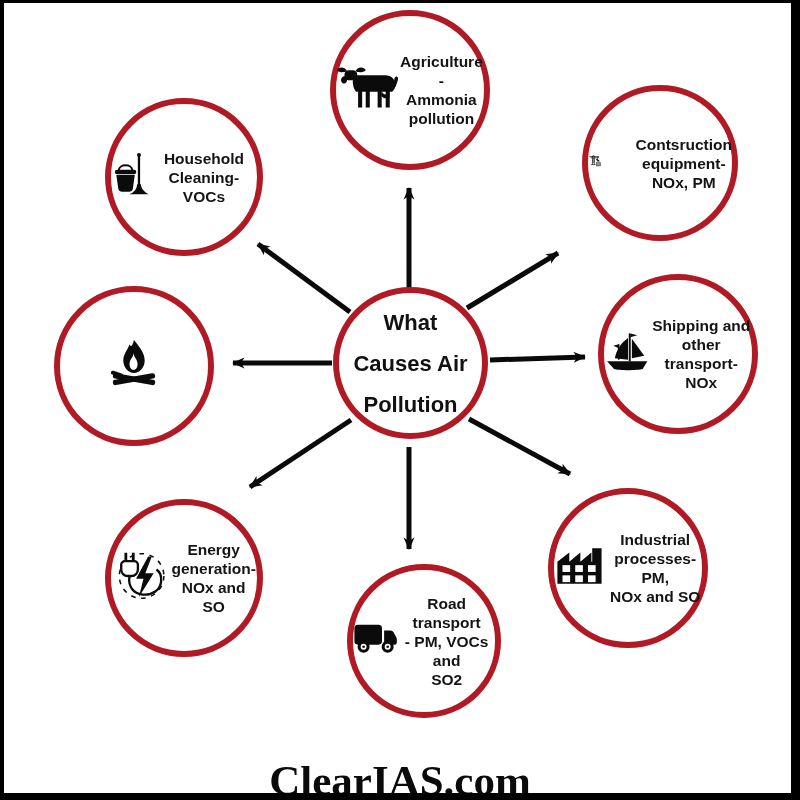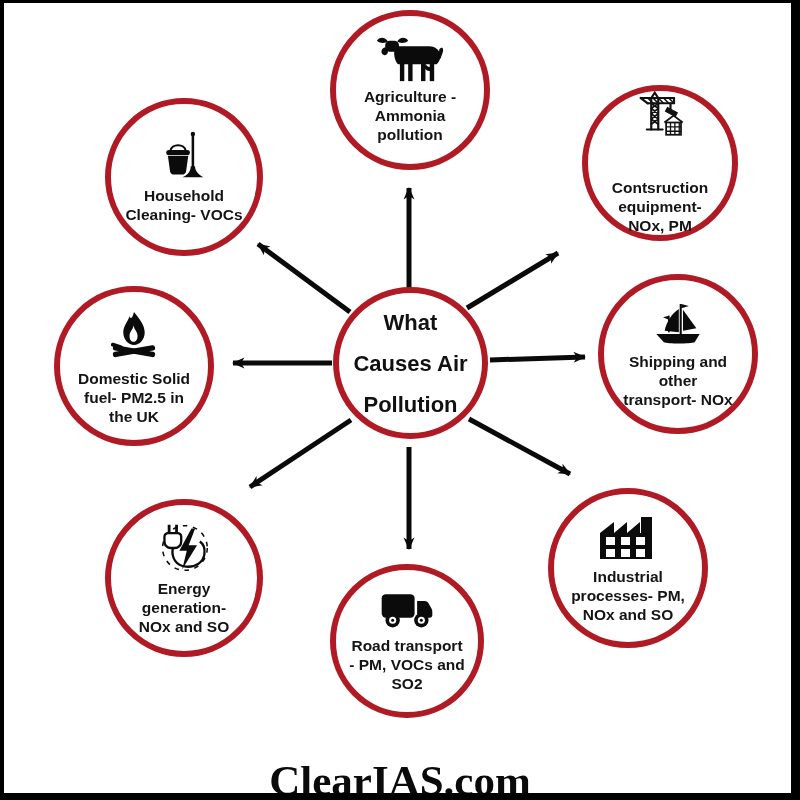--- a/index.html
+++ b/index.html
@@ -1,19 +1,19 @@
 <!DOCTYPE html>
 <html style="--red: #b01a24;"><head>
 <meta charset="utf-8">
 <style>
   html,body{margin:0;padding:0;}
   body{width:800px;height:800px;position:relative;background:#fff;font-family:"Liberation Sans",sans-serif;overflow:hidden;}
   .frame{position:absolute;inset:0;border-style:solid;border-color:#000;border-width:3px 9px 7px 4px;box-sizing:border-box;pointer-events:none;z-index:10;}
   #arrows{position:absolute;left:0;top:0;z-index:1;}
-  .node{position:absolute;border:6px solid var(--red,#b01a24);border-radius:50%;box-sizing:border-box;display:flex;flex-direction:column;align-items:center;justify-content:center;text-align:center;background:#fff;z-index:2;}
+  .node{position:absolute;border:6px solid var(--red,#b01a24);border-radius:50%;box-sizing:border-box;display:flex;flex-direction:row;align-items:center;justify-content:center;text-align:center;background:#fff;z-index:2;}
   .node .label{white-space:pre-line;font-weight:700;font-size:15.5px;line-height:19px;color:#141414;}
   .node svg.icon{display:block;margin-bottom:4px;}
   .center-circle{position:absolute;border:6px solid var(--red,#b01a24);border-radius:50%;box-sizing:border-box;display:flex;align-items:center;justify-content:center;text-align:center;background:#fff;z-index:2;}
   .center-circle .label{white-space:pre-line;font-weight:700;font-size:22px;line-height:41px;color:#111;}
   .footer{position:absolute;left:0;right:0;top:746px;text-align:center;font-family:"Liberation Serif",serif;font-weight:700;font-size:43px;line-height:42px;color:#0a0a0a;z-index:3;margin-top:14px;}
 </style>
 </head>
 <body>
 
 <svg id="arrows" width="800" height="800" viewBox="0 0 800 800">
@@ -113,21 +113,21 @@
       <rect x="10" y="36" width="9" height="8"></rect>
       <rect x="25" y="36" width="9" height="8"></rect>
       <rect x="40" y="36" width="9" height="8"></rect>
     </g>
   </svg>
   <div class="label">Industrial
 processes- PM,
 NOx and SO</div>
 </div>
 
-<div class="node" style="left:330px;top:564px;width:154px;height:154px;">
+<div class="node" style="left:347px;top:564px;width:154px;height:154px;">
   <svg class="icon" width="54" height="42" viewBox="0 0 64 46">
     <g fill="#0b0b0b">
       <rect x="2" y="3" width="39" height="28" rx="5"></rect>
       <path d="M44,11 L53,11 C55,11 56.5,12 57.5,13.8 L61,20 C61.7,21.2 62,22.5 62,24 L62,28 C62,29.6 60.6,31 59,31 L44,31 Z"></path>
     </g>
     <circle cx="15" cy="34" r="8.5" fill="#0b0b0b"></circle>
     <circle cx="15" cy="34" r="4.2" fill="#fff"></circle>
     <circle cx="15" cy="34" r="1.8" fill="#0b0b0b"></circle>
     <circle cx="49" cy="34" r="8.5" fill="#0b0b0b"></circle>
     <circle cx="49" cy="34" r="4.2" fill="#fff"></circle>
@@ -156,23 +156,20 @@
 <div class="node" style="left:54px;top:286px;width:160px;height:160px;">
   <svg class="icon" width="50" height="58" viewBox="0 0 56 58">
     <path fill="#0b0b0b" d="M28,2 C34,10 40,16 40,25 C40,33 34,39 28,39 C22,39 16,33 16,25 C16,18 21,13 23,7 C24,10 26,10 28,2 Z"></path>
     <path fill="#fff" d="M27.5,17 C28,22 32,24 32,29 C32,33 30,35.5 27.5,35.5 C25,35.5 23,33 23,29 C23,24 27,22 27.5,17 Z"></path>
     <g fill="#0b0b0b">
       <rect x="4" y="43" width="48" height="6" rx="3" transform="rotate(10 28 46)"></rect>
       <rect x="4" y="43" width="48" height="6" rx="3" transform="rotate(-10 28 46)"></rect>
       <rect x="2" y="38" width="14" height="4.5" rx="2.2" transform="rotate(18 9 40)"></rect>
     </g>
   </svg>
-  <div class="label">Domestic Solid
-fuel- PM2.5 in
-the UK</div>
 </div>
 
 <div class="node" style="left:105px;top:98px;width:158px;height:158px;">
   <svg class="icon" width="44" height="52" viewBox="0 0 52 58">
     <g fill="#0b0b0b">
       <circle cx="36.5" cy="3" r="2.6"></circle>
       <rect x="35" y="3" width="3" height="42" rx="1.5"></rect>
       <path d="M34,41 C34,47 30,52 24,54 L49,54 C43,51 39,46 39,41 Z"></path>
     </g>
     <path d="M10,23 C11,14 27,14 28,23" fill="none" stroke="#0b0b0b" stroke-width="2.5"></path>

